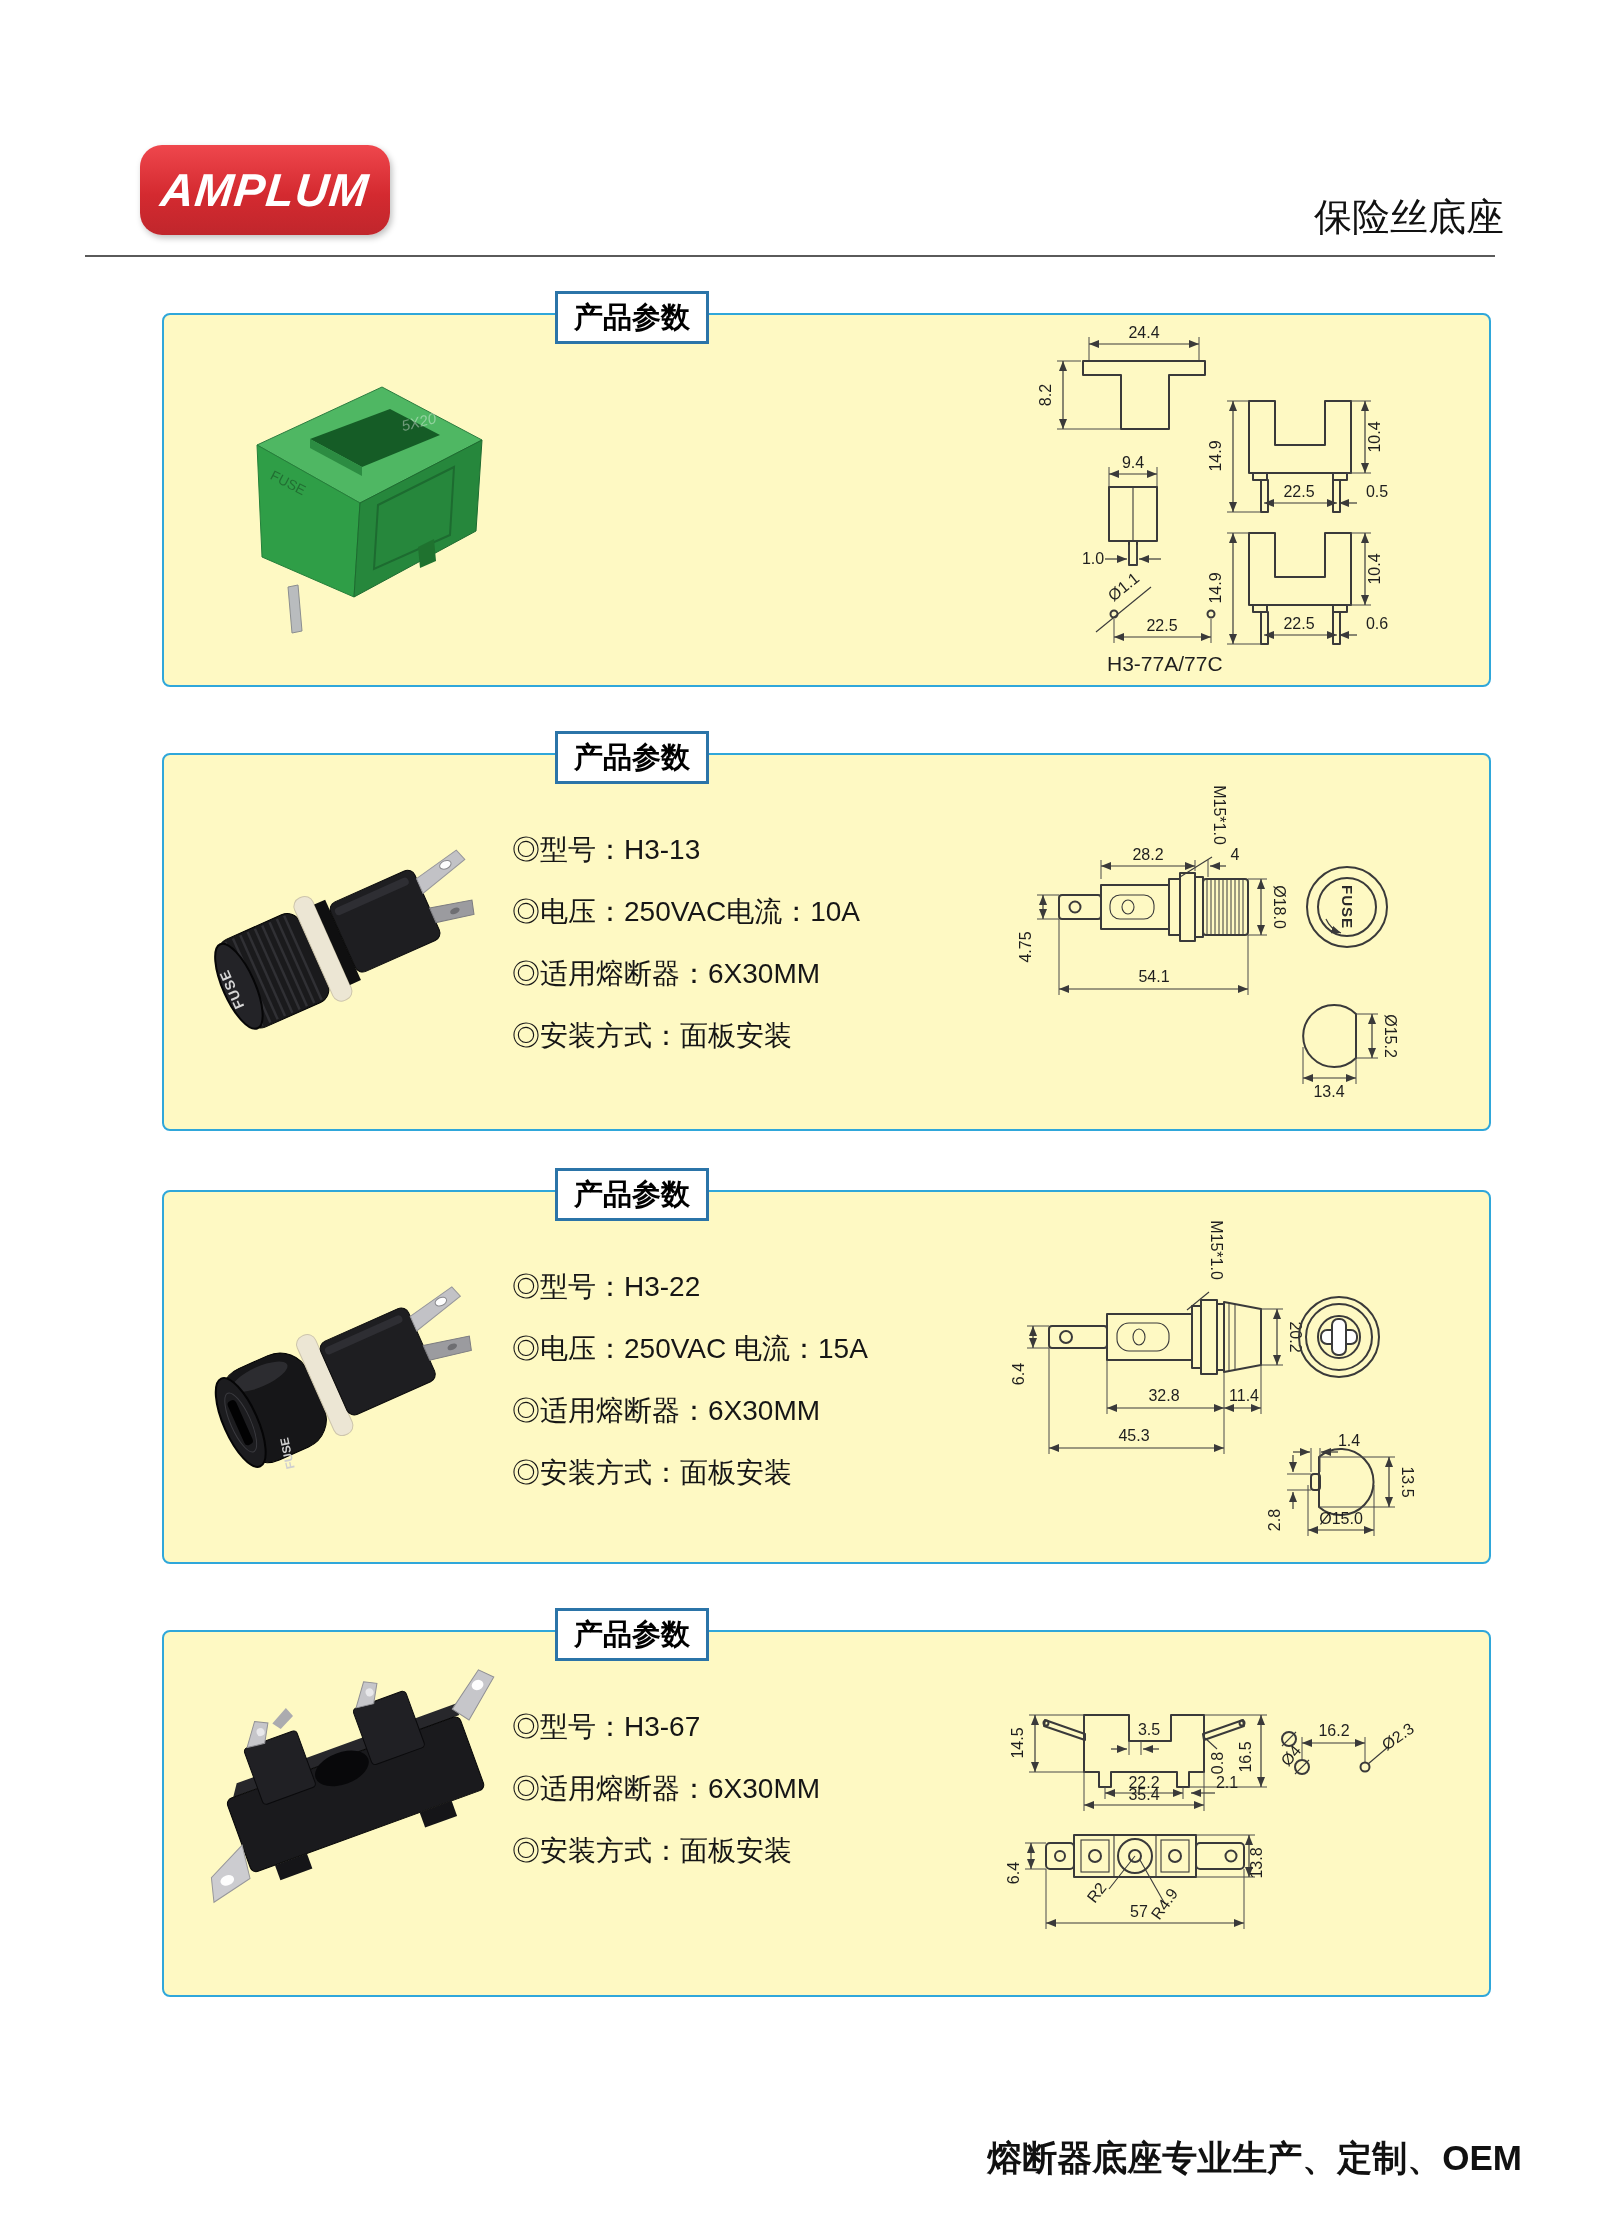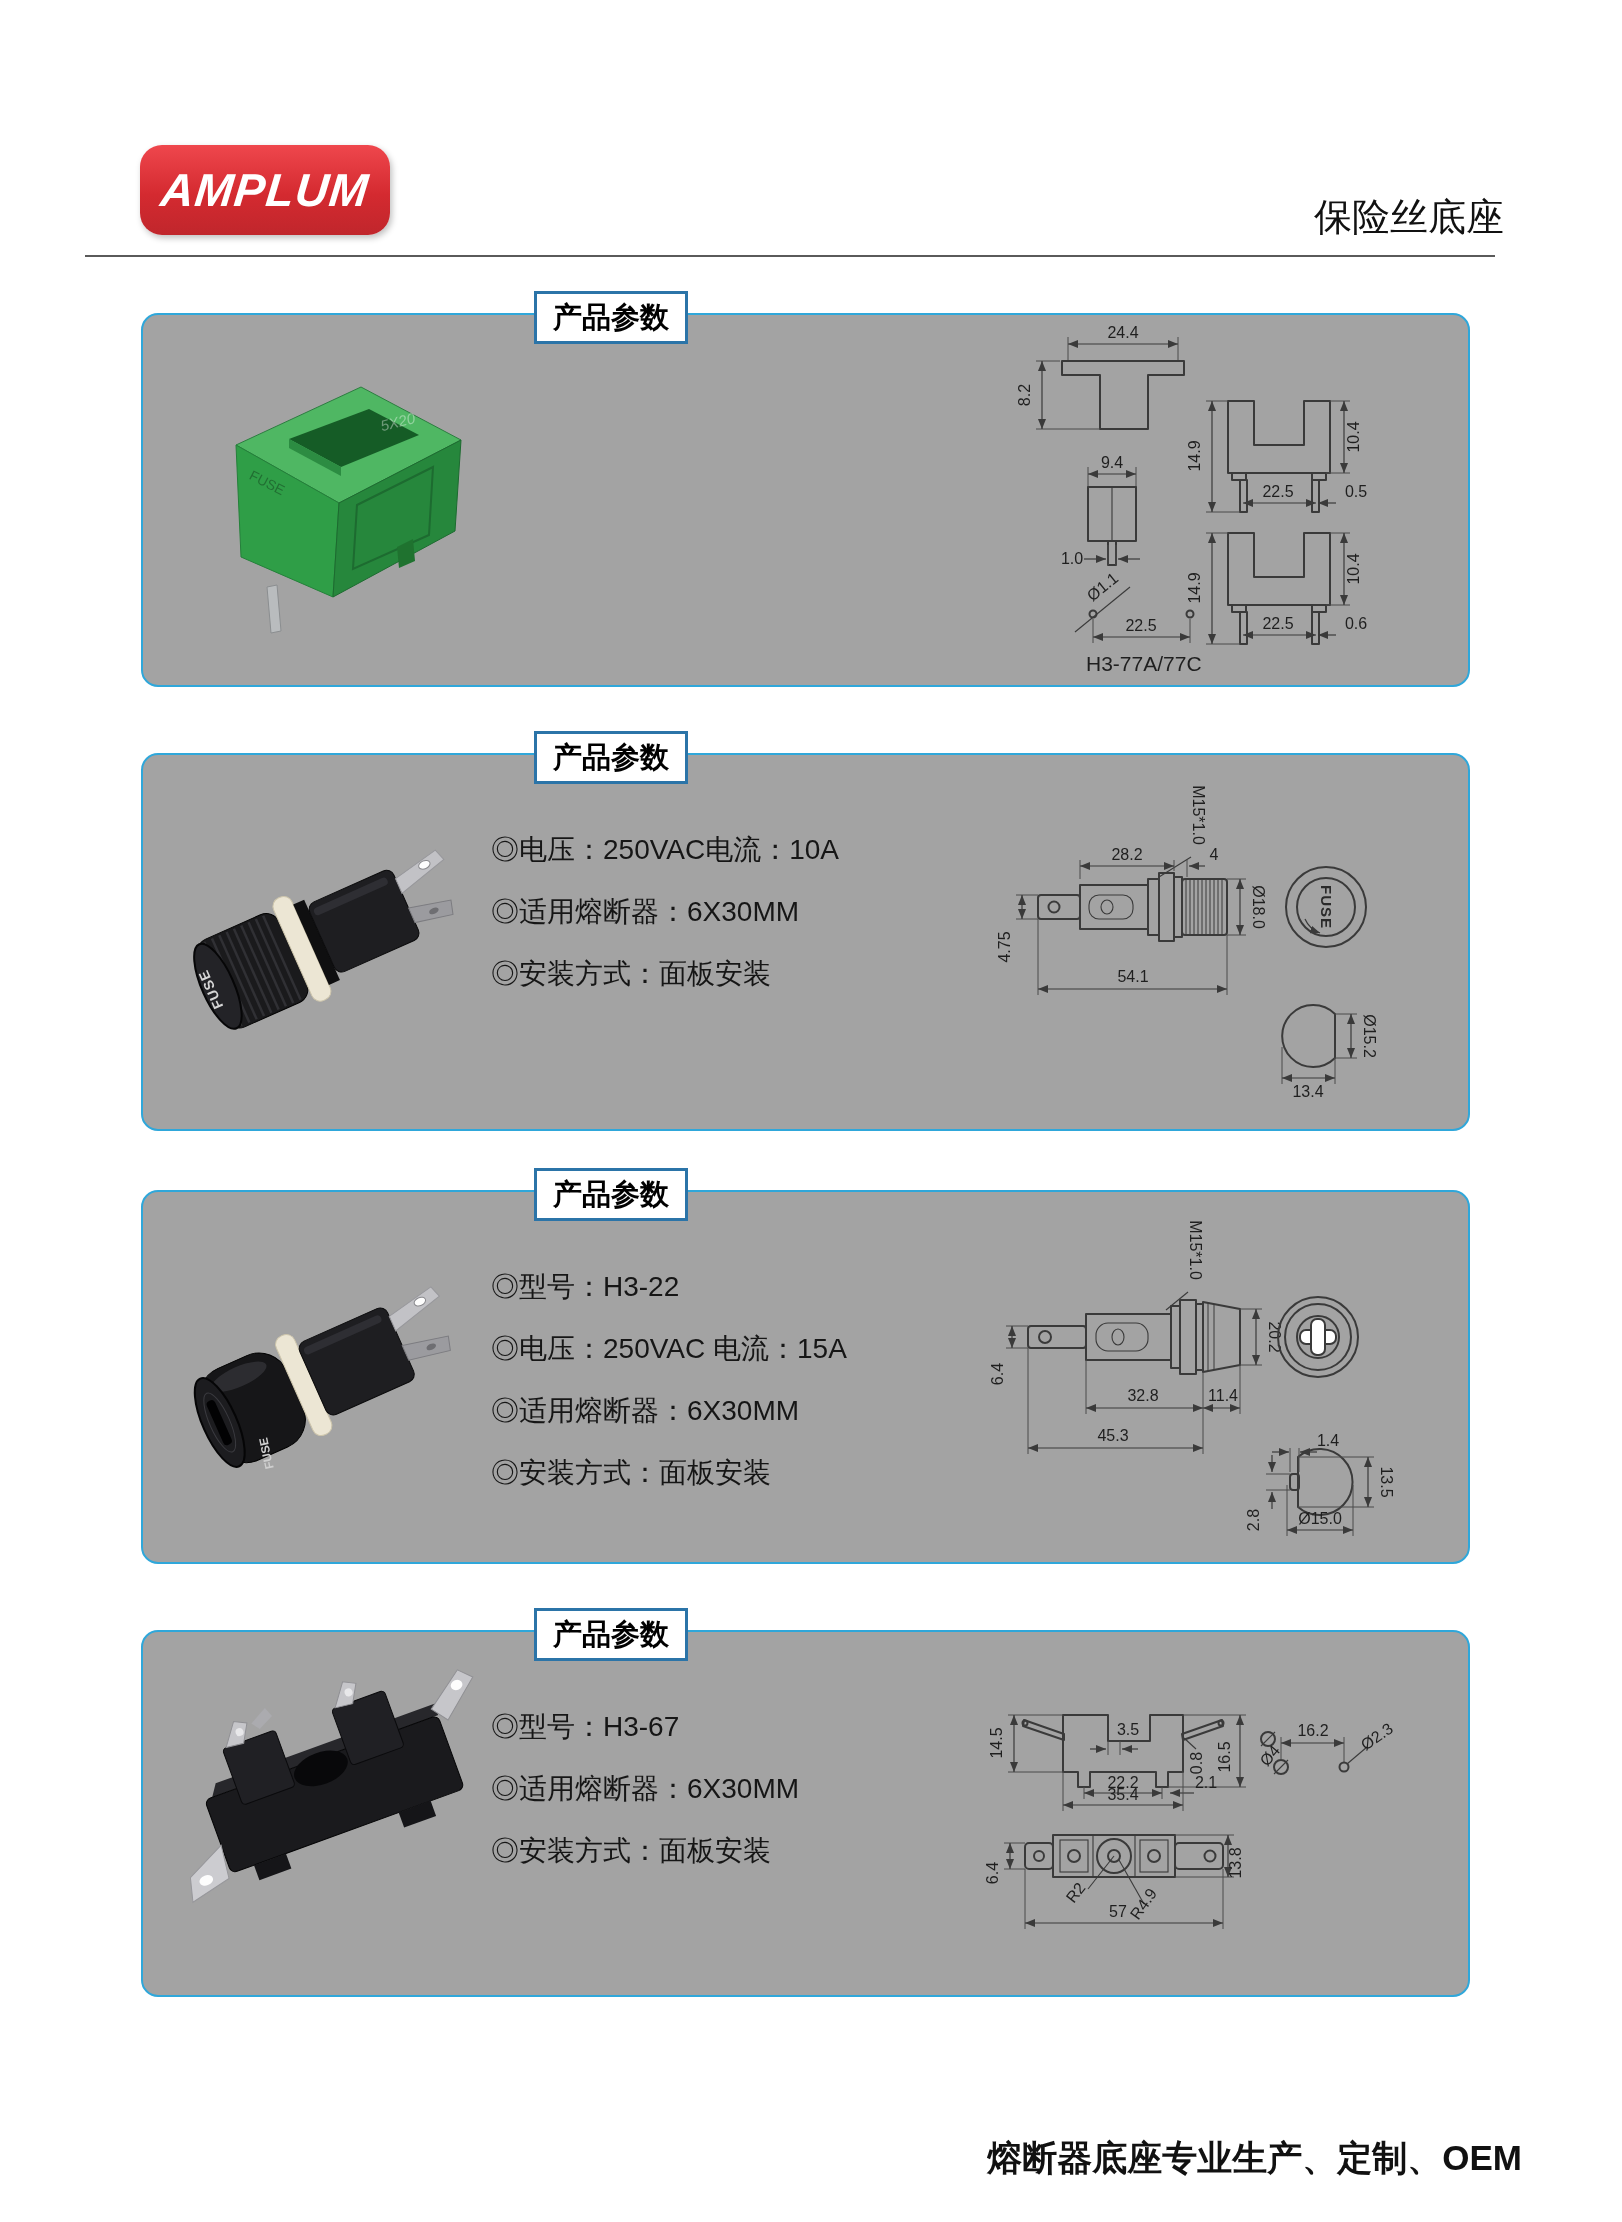--- a/index.html
+++ b/index.html
@@ -6,21 +6,21 @@
   .page{position:relative;width:1622px;height:2222px;background:#fff;overflow:hidden;
         font-family:"Liberation Sans",sans-serif;color:#111;}
   
   .logo{position:absolute;left:140px;top:145px;width:250px;height:90px;border-radius:22px;
         background:linear-gradient(180deg,#ef474d 0%,#d42a30 55%,#c0262c 100%);
         display:flex;align-items:center;justify-content:center;box-shadow:2px 3px 6px rgba(0,0,0,.25);}
   .logo span{color:#fff;font-style:italic;font-weight:bold;font-size:46px;letter-spacing:1px;transform:skewX(-6deg);}
   .page-title{position:absolute;top:192px;right:118px;font-size:38px;font-weight:500;color:#111;}
   .rule{position:absolute;top:255px;left:85px;width:1410px;height:2px;background:#5a5a5a;}
   
-  .card{position:absolute;left:141px;width:1325px;border:2.5px solid #2fa7da;border-radius:17px;background:#a3a3a3;}
+  .card{position:absolute;left:162px;width:1325px;border:2.5px solid #2fa7da;border-radius:8px;background:#fef9c3;}
   .card1{top:313px;height:370px}.card2{top:753px;height:374px}.card3{top:1190px;height:370px}.card4{top:1630px;height:363px}
   .tab{position:absolute;left:391px;top:-24px;width:148px;height:47px;background:#fff;border:3px solid #2b74a8;
        display:flex;align-items:center;justify-content:center;font-size:29px;font-weight:bold;color:#000;z-index:2;}
   .specs{position:absolute;left:348px;top:64px;margin:0;padding:0;list-style:none;font-size:28px;color:#161616;}
   .specs li{height:62px;line-height:62px;white-space:nowrap;}
   .photo{position:absolute;}
   .drawing{position:absolute;}
   
   .pt{fill:none;stroke:#3a3a3a;stroke-width:2;stroke-linejoin:round}
   .ptf{fill:#fff;stroke:#3a3a3a;stroke-width:2;stroke-linejoin:round}
@@ -151,20 +151,21 @@
       </g>
       <text class="dl" x="108" y="348">H3-77A/77C</text>
     </svg>
   </section>
 
   <section class="card card2">
     <div class="tab">
       <span>产品参数</span>
     </div>
     <ul class="specs">
+      <li>◎型号：H3-13</li>
       <li>◎电压：250VAC电流：10A</li>
       <li>◎适用熔断器：6X30MM</li>
       <li>◎安装方式：面板安装</li>
     </ul>
 
     <svg class="photo" style="left:30px;top:50px" width="320" height="260">
       <g transform="rotate(-24 160 130)">
         <rect x="28" y="82" width="88" height="96" rx="14" fill="#1a1a1c" stroke="#000"></rect>
         <line class="kn" x1="40" y1="84" x2="40" y2="176" stroke="#303034" stroke-width="2.5"></line>
         <line x1="48" y1="84" x2="48" y2="176" stroke="#303034" stroke-width="2.5"></line>

